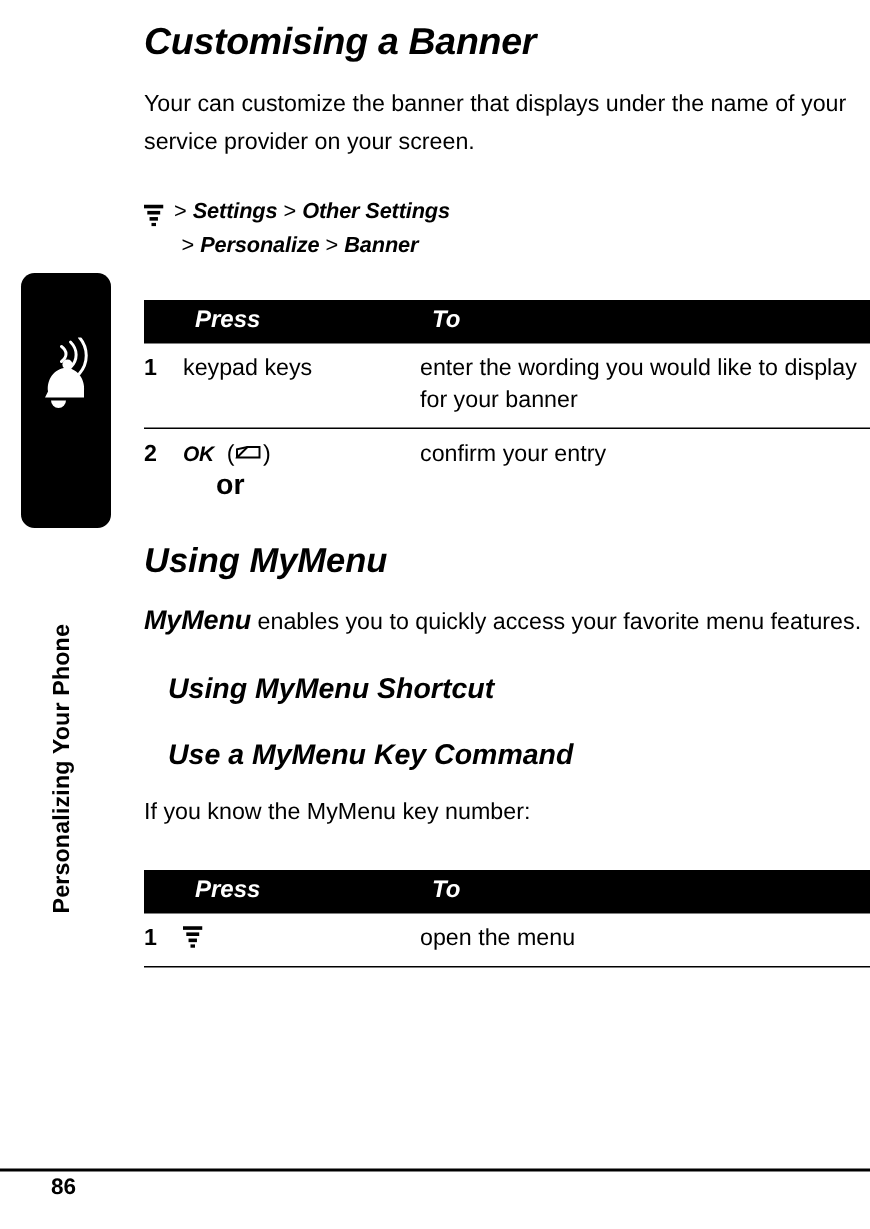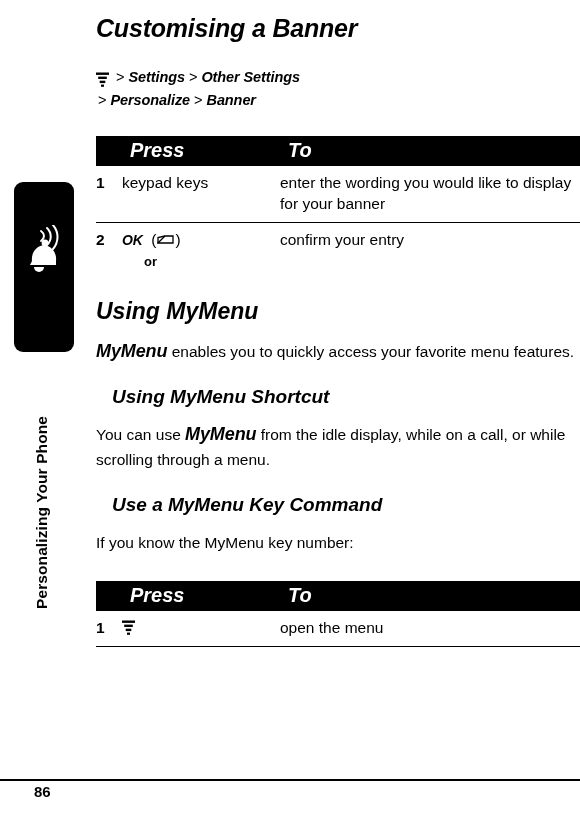--- a/index.html
+++ b/index.html
@@ -98,21 +98,21 @@
     line-height: 20px;
     position: relative;
   }
   .ff-line1 {
     display: flex;
     align-items: center;
     white-space: nowrap;
   }
   .ff-line2 {
     margin-top: 3px;
-    margin-left: 2px;
+    margin-left: 25px;
     white-space: nowrap;
   }
   .menu-key {
     display: inline-block;
     width: 13px;
     height: 15px;
     margin-right: 7px;
     position: relative;
     top: 2px;
   }
@@ -130,21 +130,21 @@
   table.proc {
     border-collapse: collapse;
     width: 484px;
     margin-top: 26px;
   }
   table.proc th {
     background: #000000;
     color: #ffffff;
     font-style: italic;
     font-weight: bold;
-    font-size: 20px;
+    font-size: 16px;
     text-align: left;
     padding: 3px 0 4px 0;
     height: 22px;
   }
   th.c-num { width: 26px; }
   th.c-press { width: 150px; padding-left: 8px !important; }
   th.c-to { padding-left: 8px !important; }
 
   table.proc td {
     vertical-align: top;
@@ -173,21 +173,21 @@
   }
   .key-ico {
     display: inline-block;
     width: 17px;
     height: 14px;
     vertical-align: -2px;
     margin: 0 1px;
   }
   .or-word {
     padding-left: 22px;
-    font-size: 13px;
+    font-size: 19px;
     font-weight: bold;
   }
 
   h2.sec {
     font-size: 23px;
     font-weight: bold;
     font-style: italic;
     margin: 26px 0 0 0;
   }
   h3.sub {
@@ -242,20 +242,21 @@
       <circle cx="19" cy="18" r="3.4"></circle>
       <path d="M8 42 a5 5 0 0 0 10 0 Z"></path>
     </g>
   </svg>
 </div>
 
 <div class="content">
 
   <h1 class="title">Customising a Banner</h1>
 
+  <p class="body">Your can customize the banner that displays under the name of your service provider on your screen.</p>
 
   <div class="find-feature">
     <div class="ff-path">
       <div class="ff-line1">
         <span class="menu-key">
           <svg width="13" height="15" viewBox="0 0 13 15">
             <rect x="0" y="0.5" width="13" height="2.4" fill="#000"></rect>
             <rect x="2.2" y="4.6" width="8.6" height="2.4" fill="#000"></rect>
             <rect x="3.7" y="8.7" width="5.6" height="2.4" fill="#000"></rect>
             <rect x="5" y="12.6" width="3" height="2.2" fill="#000"></rect>
@@ -295,21 +296,20 @@
         </td>
         <td class="c-to">confirm your entry</td>
       </tr>
     </tbody>
   </table>
 
   <h2 class="sec">Using MyMenu</h2>
   <p class="body"><span class="inline-b">MyMenu</span><span> enables you to quickly access your favorite menu features.</span></p>
 
   <h3 class="sub">Using MyMenu Shortcut</h3>
-  <p class="body"><span>You can use </span><span class="inline-b">MyMenu</span><span> from the idle display, while on a call, or while scrolling through a menu.</span></p>
 
   <h3 class="sub">Use a MyMenu Key Command</h3>
   <p class="body">If you know the MyMenu key number:</p>
 
   <table class="proc">
     <thead>
       <tr>
         <th class="c-num"></th>
         <th class="c-press">Press</th>
         <th class="c-to">To</th>

